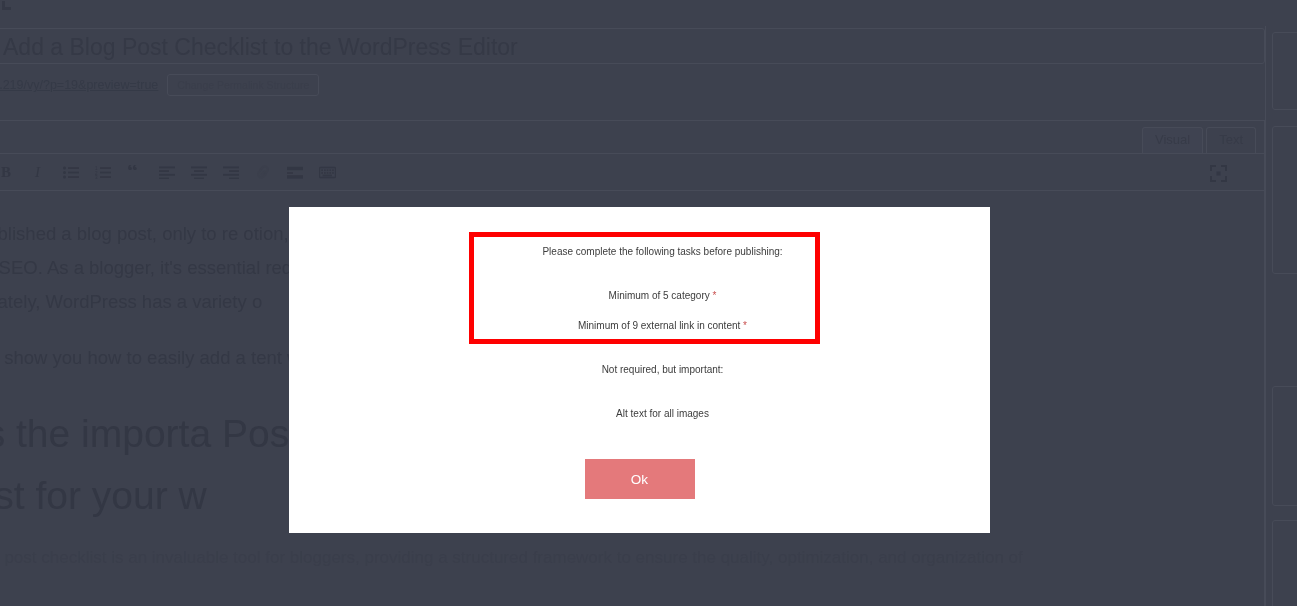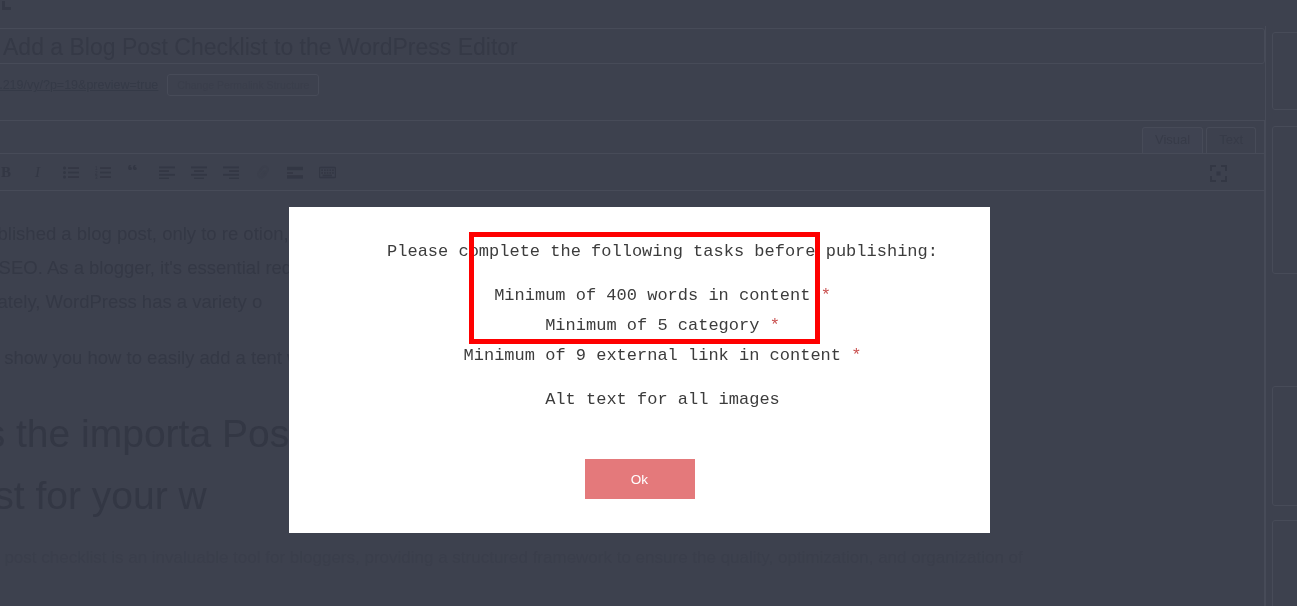--- a/index.html
+++ b/index.html
@@ -213,24 +213,24 @@
   }
 
   .modal-body {
     position: absolute;
     left: 0; right: 0;
     top: 30px;
     text-align: center;
   }
 
   .modal-line {
-    font-size: 17px;
+    font-size: 10px;
     line-height: 30px;
     color: #3c3c3c;
-    font-family: Liberation Mono, monospace;
+    font-family: Liberation Sans, sans-serif;
     padding-left: 46px;
   }
   .modal-line.lead { margin-bottom: 14px; }
   .modal-line .req-star { color: #c9504f; }
   .modal-line.gap-before { margin-top: 14px; }
 
   .modal-ok-button {
     position: absolute;
     left: 50%;
     transform: translateX(-50%);
@@ -411,32 +411,29 @@
   </div>
 </div>
 
 <div class="modal-overlay">
   <div class="modal-dialog">
     <div class="modal-body">
 
       <div class="modal-line lead">Please complete the following tasks before publishing:</div>
 
       <div class="modal-line">
-        <span>Minimum of 400 words in content</span>
-        <span class="req-star">*</span>
-      </div>
-      <div class="modal-line">
         <span>Minimum of 5 category</span>
         <span class="req-star">*</span>
       </div>
       <div class="modal-line">
         <span>Minimum of 9 external link in content</span>
         <span class="req-star">*</span>
       </div>
 
+      <div class="modal-line gap-before">Not required, but important:</div>
 
       <div class="modal-line gap-before">Alt text for all images</div>
     </div>
 
     <button class="modal-ok-button">Ok</button>
   </div>
 
   <div class="annotation-rect"></div>
 </div>
 

